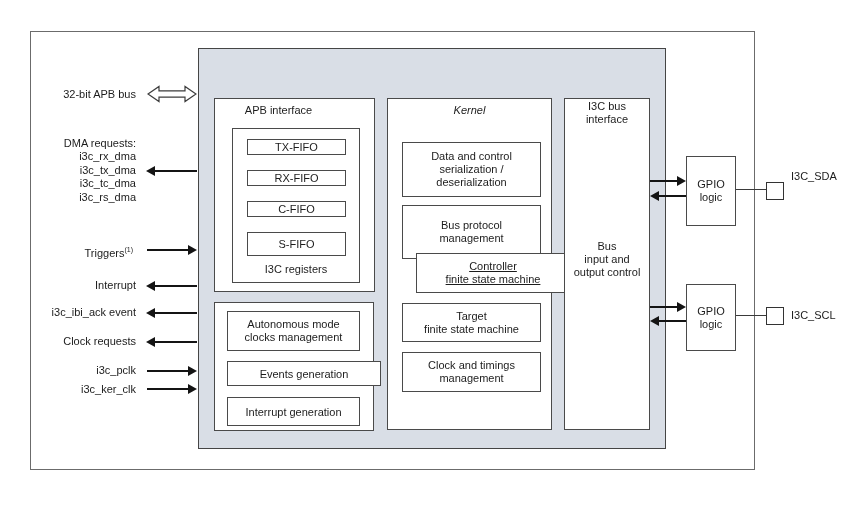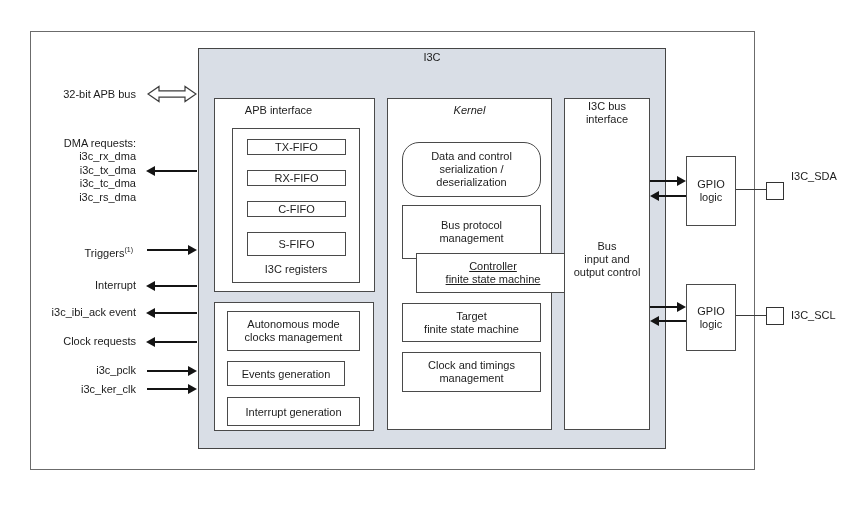--- a/index.html
+++ b/index.html
@@ -36,40 +36,39 @@
   .pin { background:#ffffff; border:1.4px solid #333333; }
 </style>
 </head>
 <body>
 
 <div id="stage">
 
   <div class="abs frame" style="left:30px; top:31px; width:725px; height:439px;"></div>
 
   <div class="abs gray-block" style="left:198px; top:48px; width:468px; height:401px;"></div>
-  <div class="abs title" style="left:198px; top:51px; width:468px;">I3C</div>
 
   <div class="abs wbox" style="left:214px; top:98px; width:161px; height:194px;"></div>
   <div class="abs title" style="left:214px; top:104px; width:129px;">APB interface</div>
   <div class="abs ibox" style="left:232px; top:128px; width:128px; height:155px;"></div>
   <div class="abs ibox center" style="left:247px; top:139px; width:99px; height:16px;">TX-FIFO</div>
   <div class="abs ibox center" style="left:247px; top:170px; width:99px; height:16px;">RX-FIFO</div>
   <div class="abs ibox center" style="left:247px; top:201px; width:99px; height:16px;">C-FIFO</div>
   <div class="abs ibox center" style="left:247px; top:232px; width:99px; height:24px;">S-FIFO</div>
   <div class="abs title" style="left:232px; top:263px; width:128px;">I3C registers</div>
 
   <div class="abs wbox" style="left:214px; top:302px; width:160px; height:129px;"></div>
   <div class="abs ibox center pre" style="left:227px; top:311px; width:133px; height:40px;">Autonomous mode
 clocks management</div>
-  <div class="abs ibox center" style="left:227px; top:361px; width:118px; height:25px;">Events generation</div>
+  <div class="abs ibox center" style="left:227px; top:361px; width:154px; height:25px;">Events generation</div>
   <div class="abs ibox center" style="left:227px; top:397px; width:133px; height:29px;">Interrupt generation</div>
 
   <div class="abs wbox" style="left:387px; top:98px; width:165px; height:332px;"></div>
   <div class="abs title" style="left:387px; top:104px; width:165px;font-style:italic;">Kernel</div>
-  <div class="abs ibox center pre" style="left:402px; top:142px; width:139px; height:55px;border-radius:17px;">Data and control
+  <div class="abs ibox center pre" style="left:402px; top:142px; width:139px; height:55px;">Data and control
 serialization /
 deserialization</div>
   <div class="abs ibox center pre" style="left:402px; top:205px; width:139px; height:54px;">Bus protocol
 management</div>
   <div class="abs ibox center pre" style="left:416px; top:253px; width:154px; height:40px;text-decoration:underline;">Controller
 finite state machine</div>
   <div class="abs ibox center pre" style="left:402px; top:303px; width:139px; height:39px;">Target
 finite state machine</div>
   <div class="abs ibox center pre" style="left:402px; top:352px; width:139px; height:40px;">Clock and timings
 management</div>

